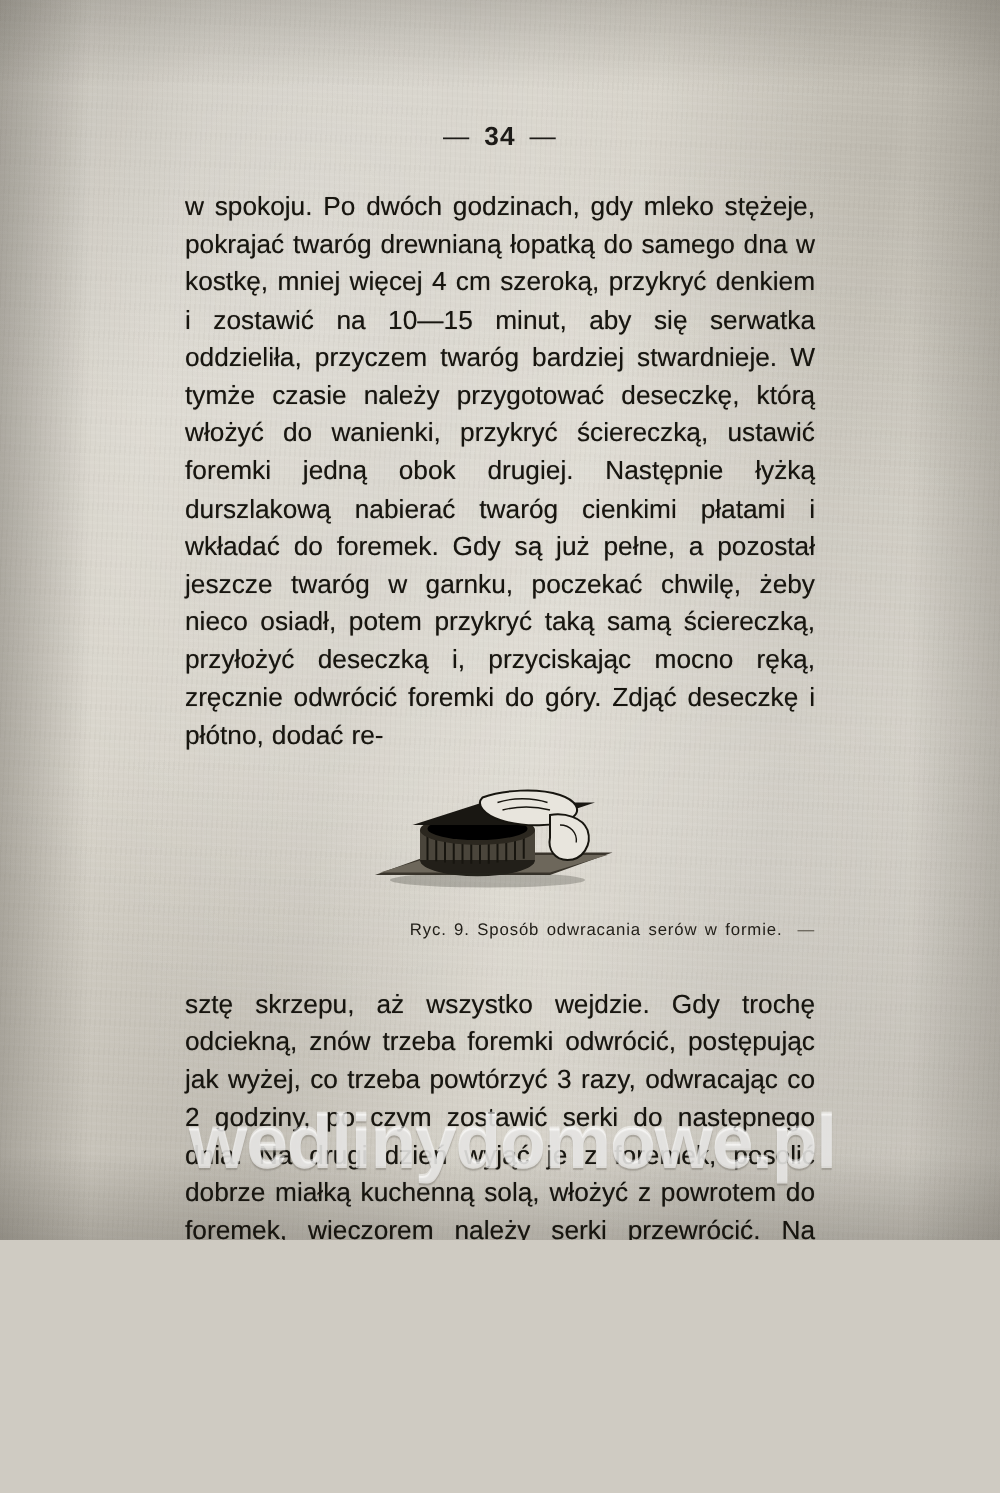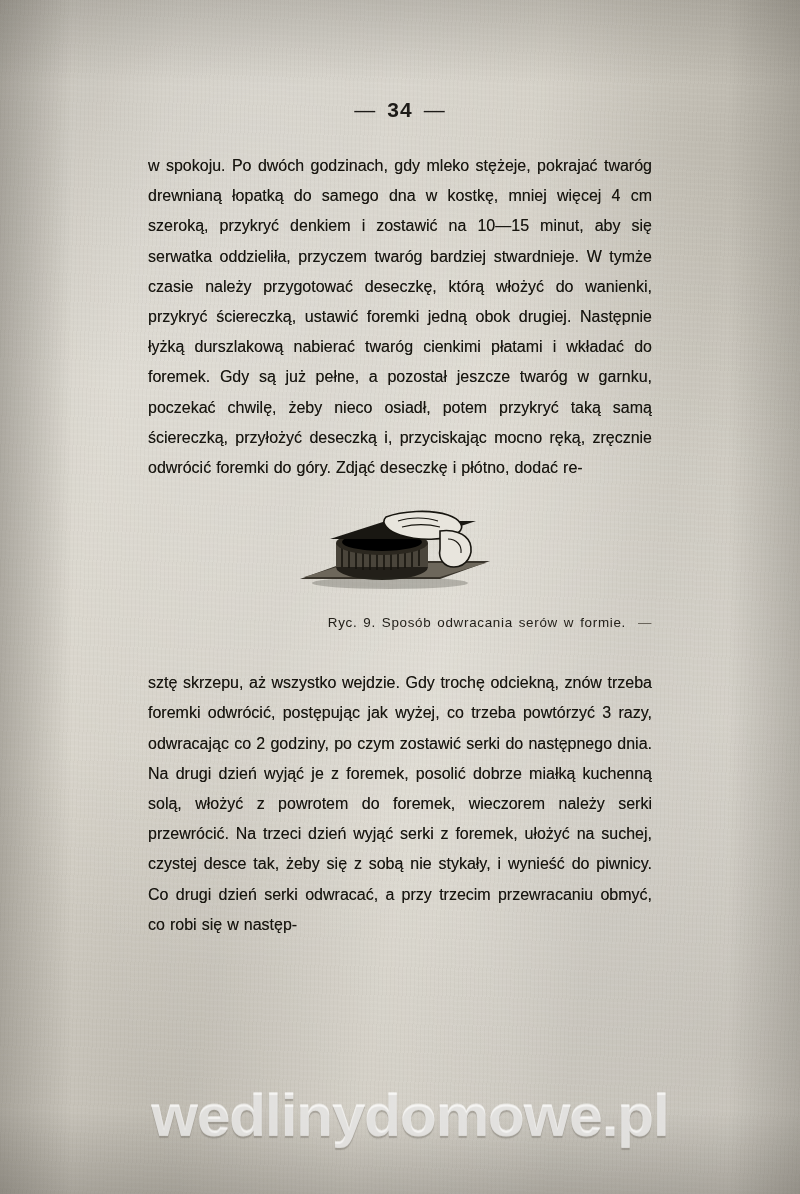--- a/index.html
+++ b/index.html
@@ -9,21 +9,21 @@
   body {
     width: 800px;
     height: 1194px;
     background: #cfcbc2;
     font-family: "Liberation Serif", serif;
     overflow: hidden;
   }
   .page {
     position: relative;
     width: 800px;
-    height: 1194px;
+    height: 992px;
     background:
       radial-gradient(ellipse at 30% 20%, rgba(255,255,255,0.30), rgba(255,255,255,0) 55%),
       radial-gradient(ellipse at 75% 70%, rgba(255,255,255,0.22), rgba(255,255,255,0) 60%),
       linear-gradient(100deg, #c9c5bb 0%, #d6d2c8 18%, #cfcbc1 38%, #d8d4ca 55%, #c8c4ba 75%, #d2cec4 100%);
     overflow: hidden;
   }
   
   .page::before {
     content: "";
     position: absolute;
@@ -65,21 +65,21 @@
   }
   .folio .dash {
     display: inline-block;
     padding: 0 11px;
     font-weight: 400;
   }
 
   .body-text {
     margin-top: 29px;
     font-family: "Liberation Sans", sans-serif;
-    font-size: 16px;
+    font-size: 21px;
     line-height: 30.2px;
     color: #17150f;
     text-align: justify;
     text-justify: inter-word;
     word-spacing: 0.6px;
     text-shadow: 0 0 0.6px rgba(20,18,14,0.55);
   }
   .body-text.second {
     margin-top: 4px;
   }

